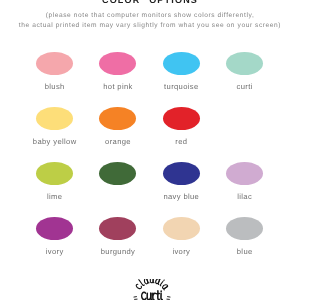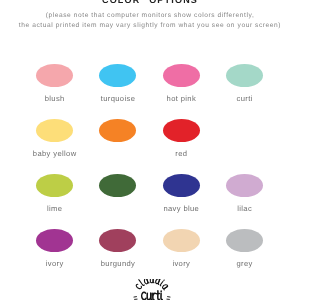--- a/index.html
+++ b/index.html
@@ -1,20 +1,20 @@
 <!DOCTYPE html>
 <html><head>
 <meta charset="utf-8">
 <style>
   html,body{margin:0;padding:0;width:300px;height:300px;background:#fff;overflow:hidden;}
   body{font-family:"Liberation Sans",sans-serif;-webkit-font-smoothing:antialiased;text-rendering:geometricPrecision;}
   .page{position:relative;width:300px;height:300px;background:#fff;}
   .title{position:absolute;left:0;right:0;top:-5.4px;text-align:center;font-size:9px;font-weight:bold;letter-spacing:1.2px;word-spacing:5px;color:#1f1f1f;}
   .subtitle{position:absolute;left:0;right:0;top:11px;text-align:center;font-size:6.6px;color:#858585;letter-spacing:0.58px;line-height:9.5px;}
-  .grid{position:absolute;left:23px;top:64px;width:254px;}
+  .grid{position:absolute;left:23px;top:52px;width:254px;}
   .row{display:flex;height:55px;}
   .cell{width:63.33px;position:relative;}
   .sw{width:37px;height:23px;border-radius:50%;margin:0 auto;}
   .lab{text-align:center;font-size:7.6px;color:#6f6f6f;margin-top:7.2px;letter-spacing:0.36px;}
   .logo{position:absolute;left:131px;top:279px;}
   .sr{position:absolute;width:1px;height:1px;overflow:hidden;clip:rect(0 0 0 0);white-space:nowrap;}
 </style>
 </head>
 <body>
 
@@ -24,39 +24,40 @@
     <div>(please note that computer monitors show colors differently,</div>
     <div>the actual printed item may vary slightly from what you see on your screen)</div>
   </div>
   <div class="grid">
       <div class="row">
         <div class="cell">
           <div class="sw" style="background: rgb(245, 167, 172);"></div>
           <div class="lab">blush</div>
         </div>
         <div class="cell">
+          <div class="sw" style="background: rgb(239, 110, 165);"></div>
+          <div class="lab">hot pink</div>
+        </div>
+        <div class="cell">
           <div class="sw" style="background: rgb(64, 196, 242);"></div>
           <div class="lab">turquoise</div>
-        </div>
-        <div class="cell">
-          <div class="sw" style="background: rgb(239, 110, 165);"></div>
-          <div class="lab">hot pink</div>
         </div>
         <div class="cell">
           <div class="sw" style="background: rgb(164, 216, 200);"></div>
           <div class="lab">curti</div>
         </div>
       </div>
       <div class="row">
         <div class="cell">
           <div class="sw" style="background: rgb(253, 222, 121);"></div>
           <div class="lab">baby yellow</div>
         </div>
         <div class="cell">
           <div class="sw" style="background: rgb(245, 130, 37);"></div>
+          <div class="lab">orange</div>
         </div>
         <div class="cell">
           <div class="sw" style="background: rgb(226, 34, 41);"></div>
           <div class="lab">red</div>
         </div>
       </div>
       <div class="row">
         <div class="cell">
           <div class="sw" style="background: rgb(189, 206, 70);"></div>
           <div class="lab">lime</div>
@@ -81,21 +82,21 @@
         <div class="cell">
           <div class="sw" style="background: rgb(160, 64, 93);"></div>
           <div class="lab">burgundy</div>
         </div>
         <div class="cell">
           <div class="sw" style="background: rgb(242, 213, 178);"></div>
           <div class="lab">ivory</div>
         </div>
         <div class="cell">
           <div class="sw" style="background: rgb(187, 189, 191);"></div>
-          <div class="lab">grey</div>
+          <div class="lab">blue</div>
         </div>
       </div>
     </div>
   <div class="logo">
     <svg xmlns="http://www.w3.org/2000/svg" width="42" height="25.2" viewBox="0 0 200 120">
       <g id="logo-arc" fill="none" stroke="#141414" stroke-width="12" stroke-linecap="round" stroke-linejoin="round">
           <g transform="translate(49.79,45.63) rotate(-54.08) translate(-9.24,0) scale(0.4400)">
             <path d="M36,-60 C30,-68 18,-70 11,-62 C3,-53 2,-30 7,-19 C11,-9 22,-4 31,-7 C35,-9 38,-12 40,-17"></path>
           </g>
           <g transform="translate(61.99,33.02) rotate(-37.82) translate(-5.28,0) scale(0.4400)">

